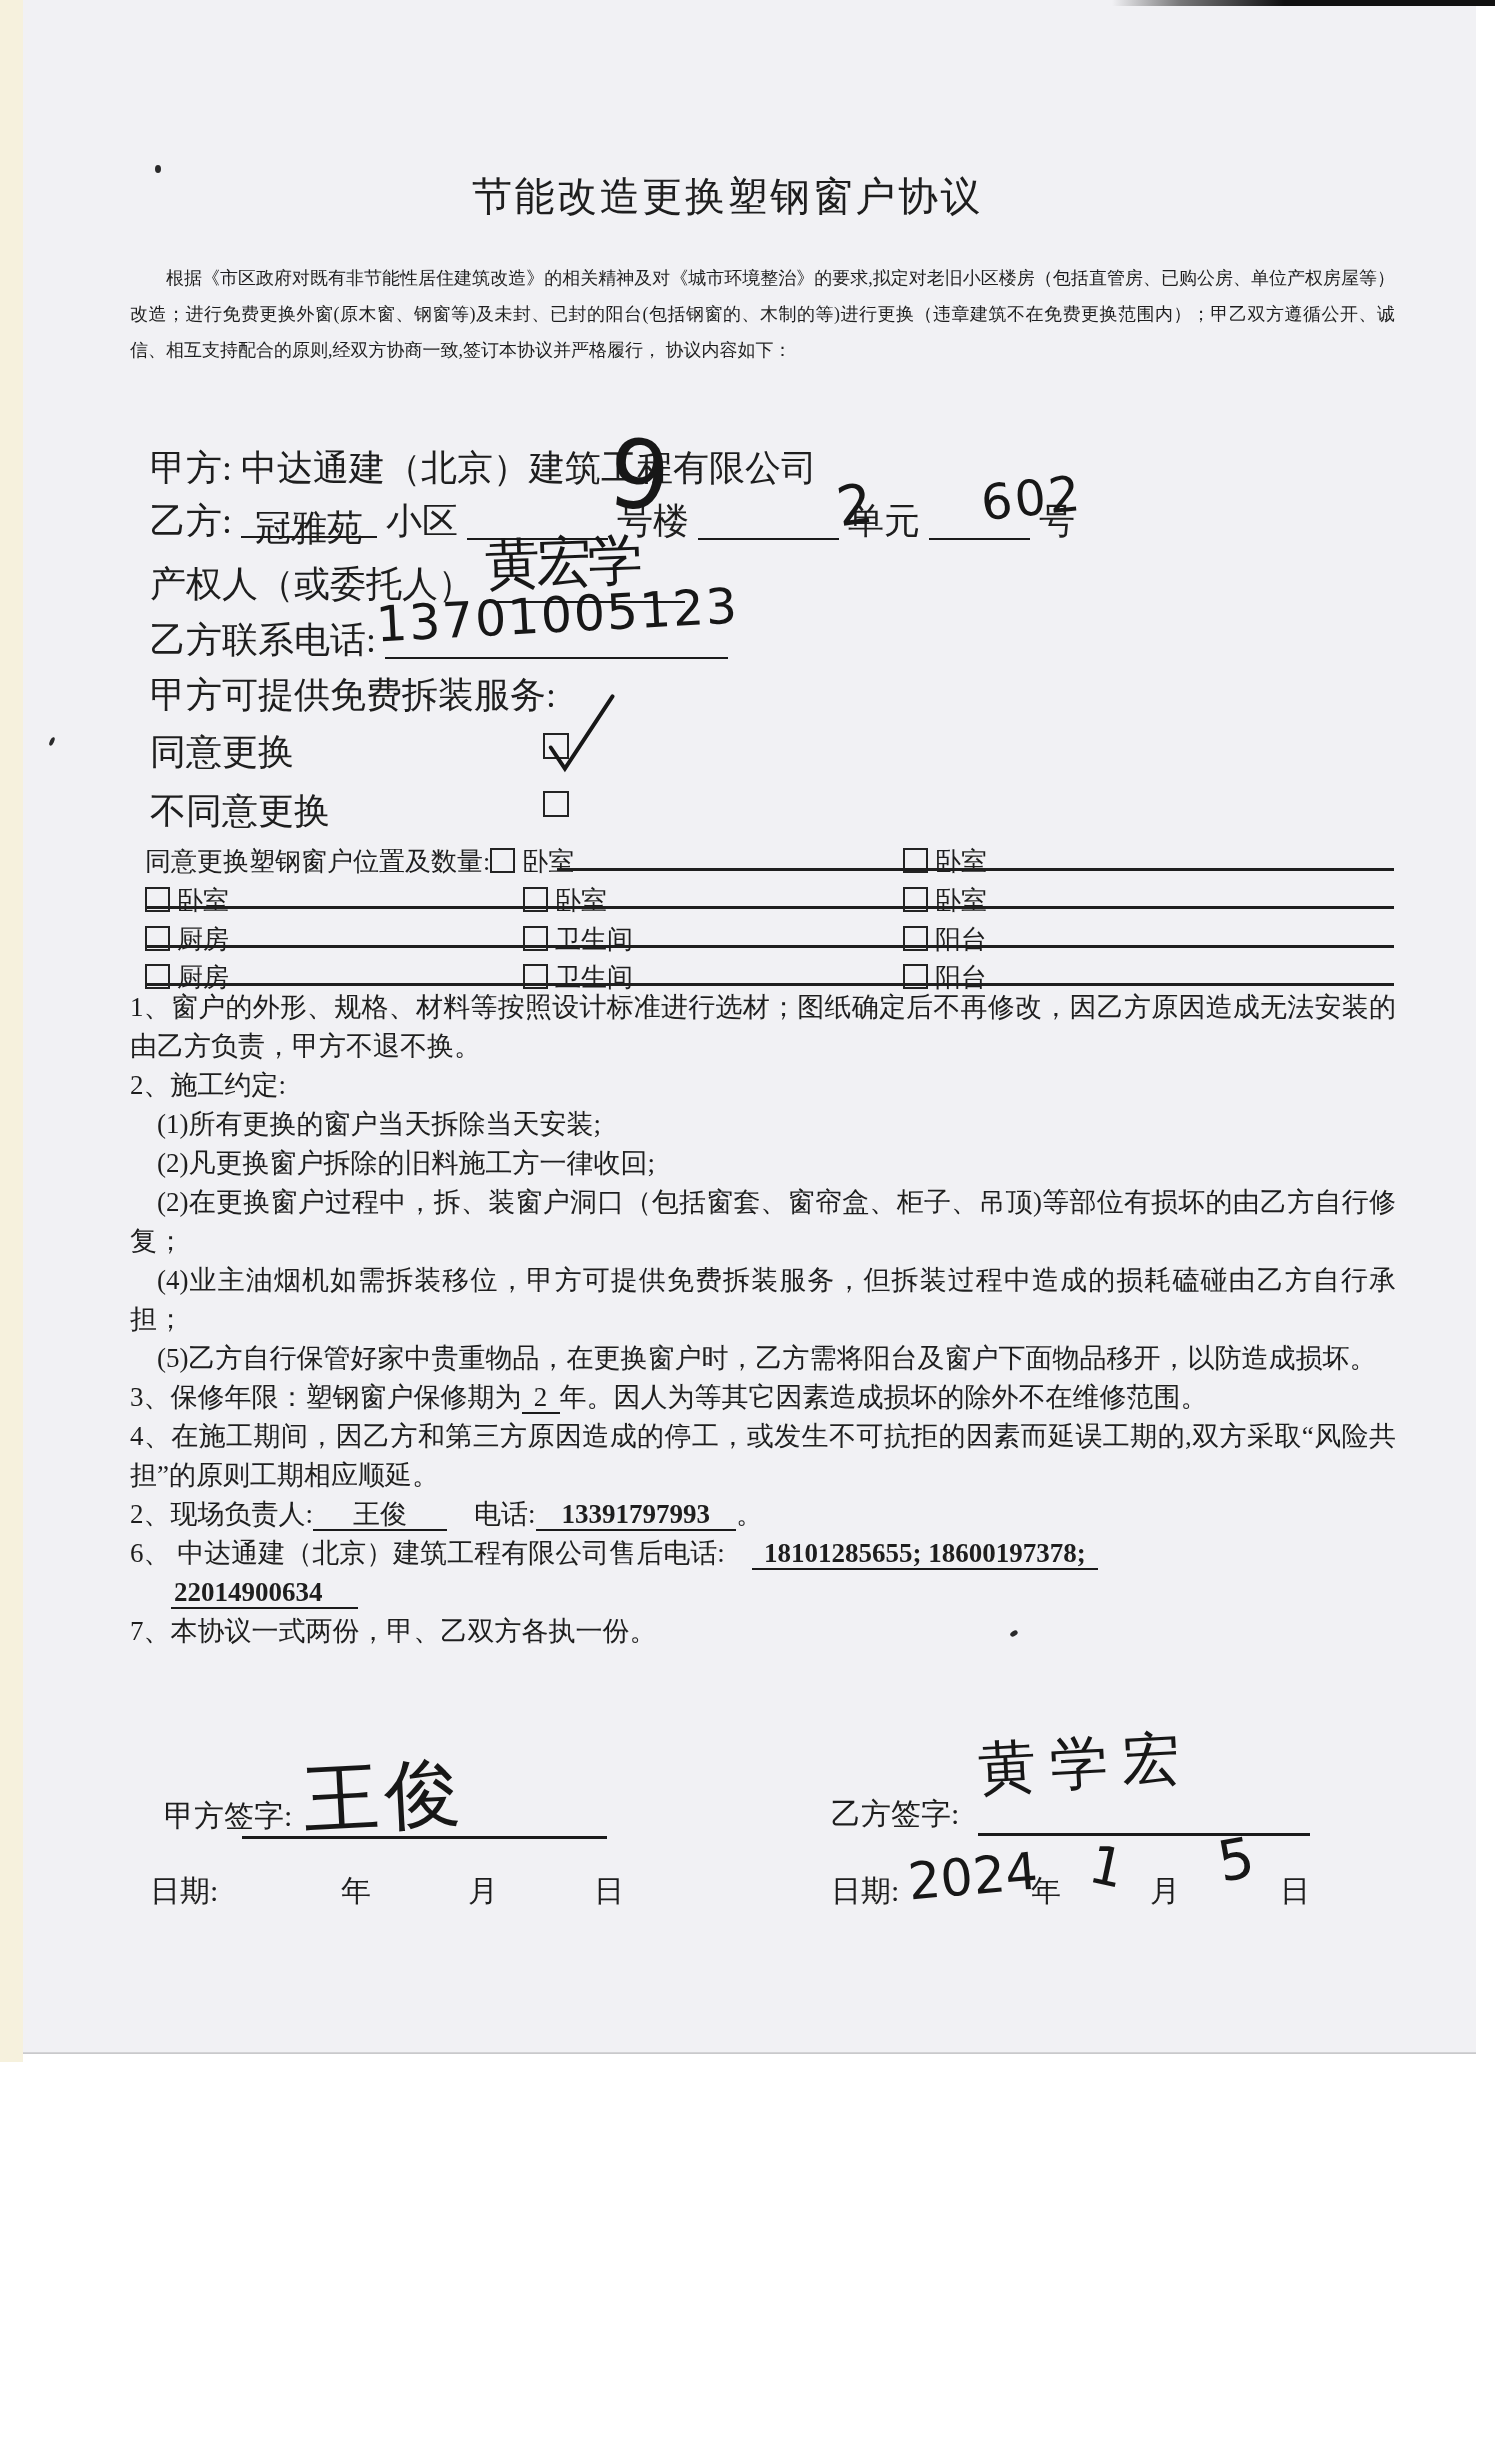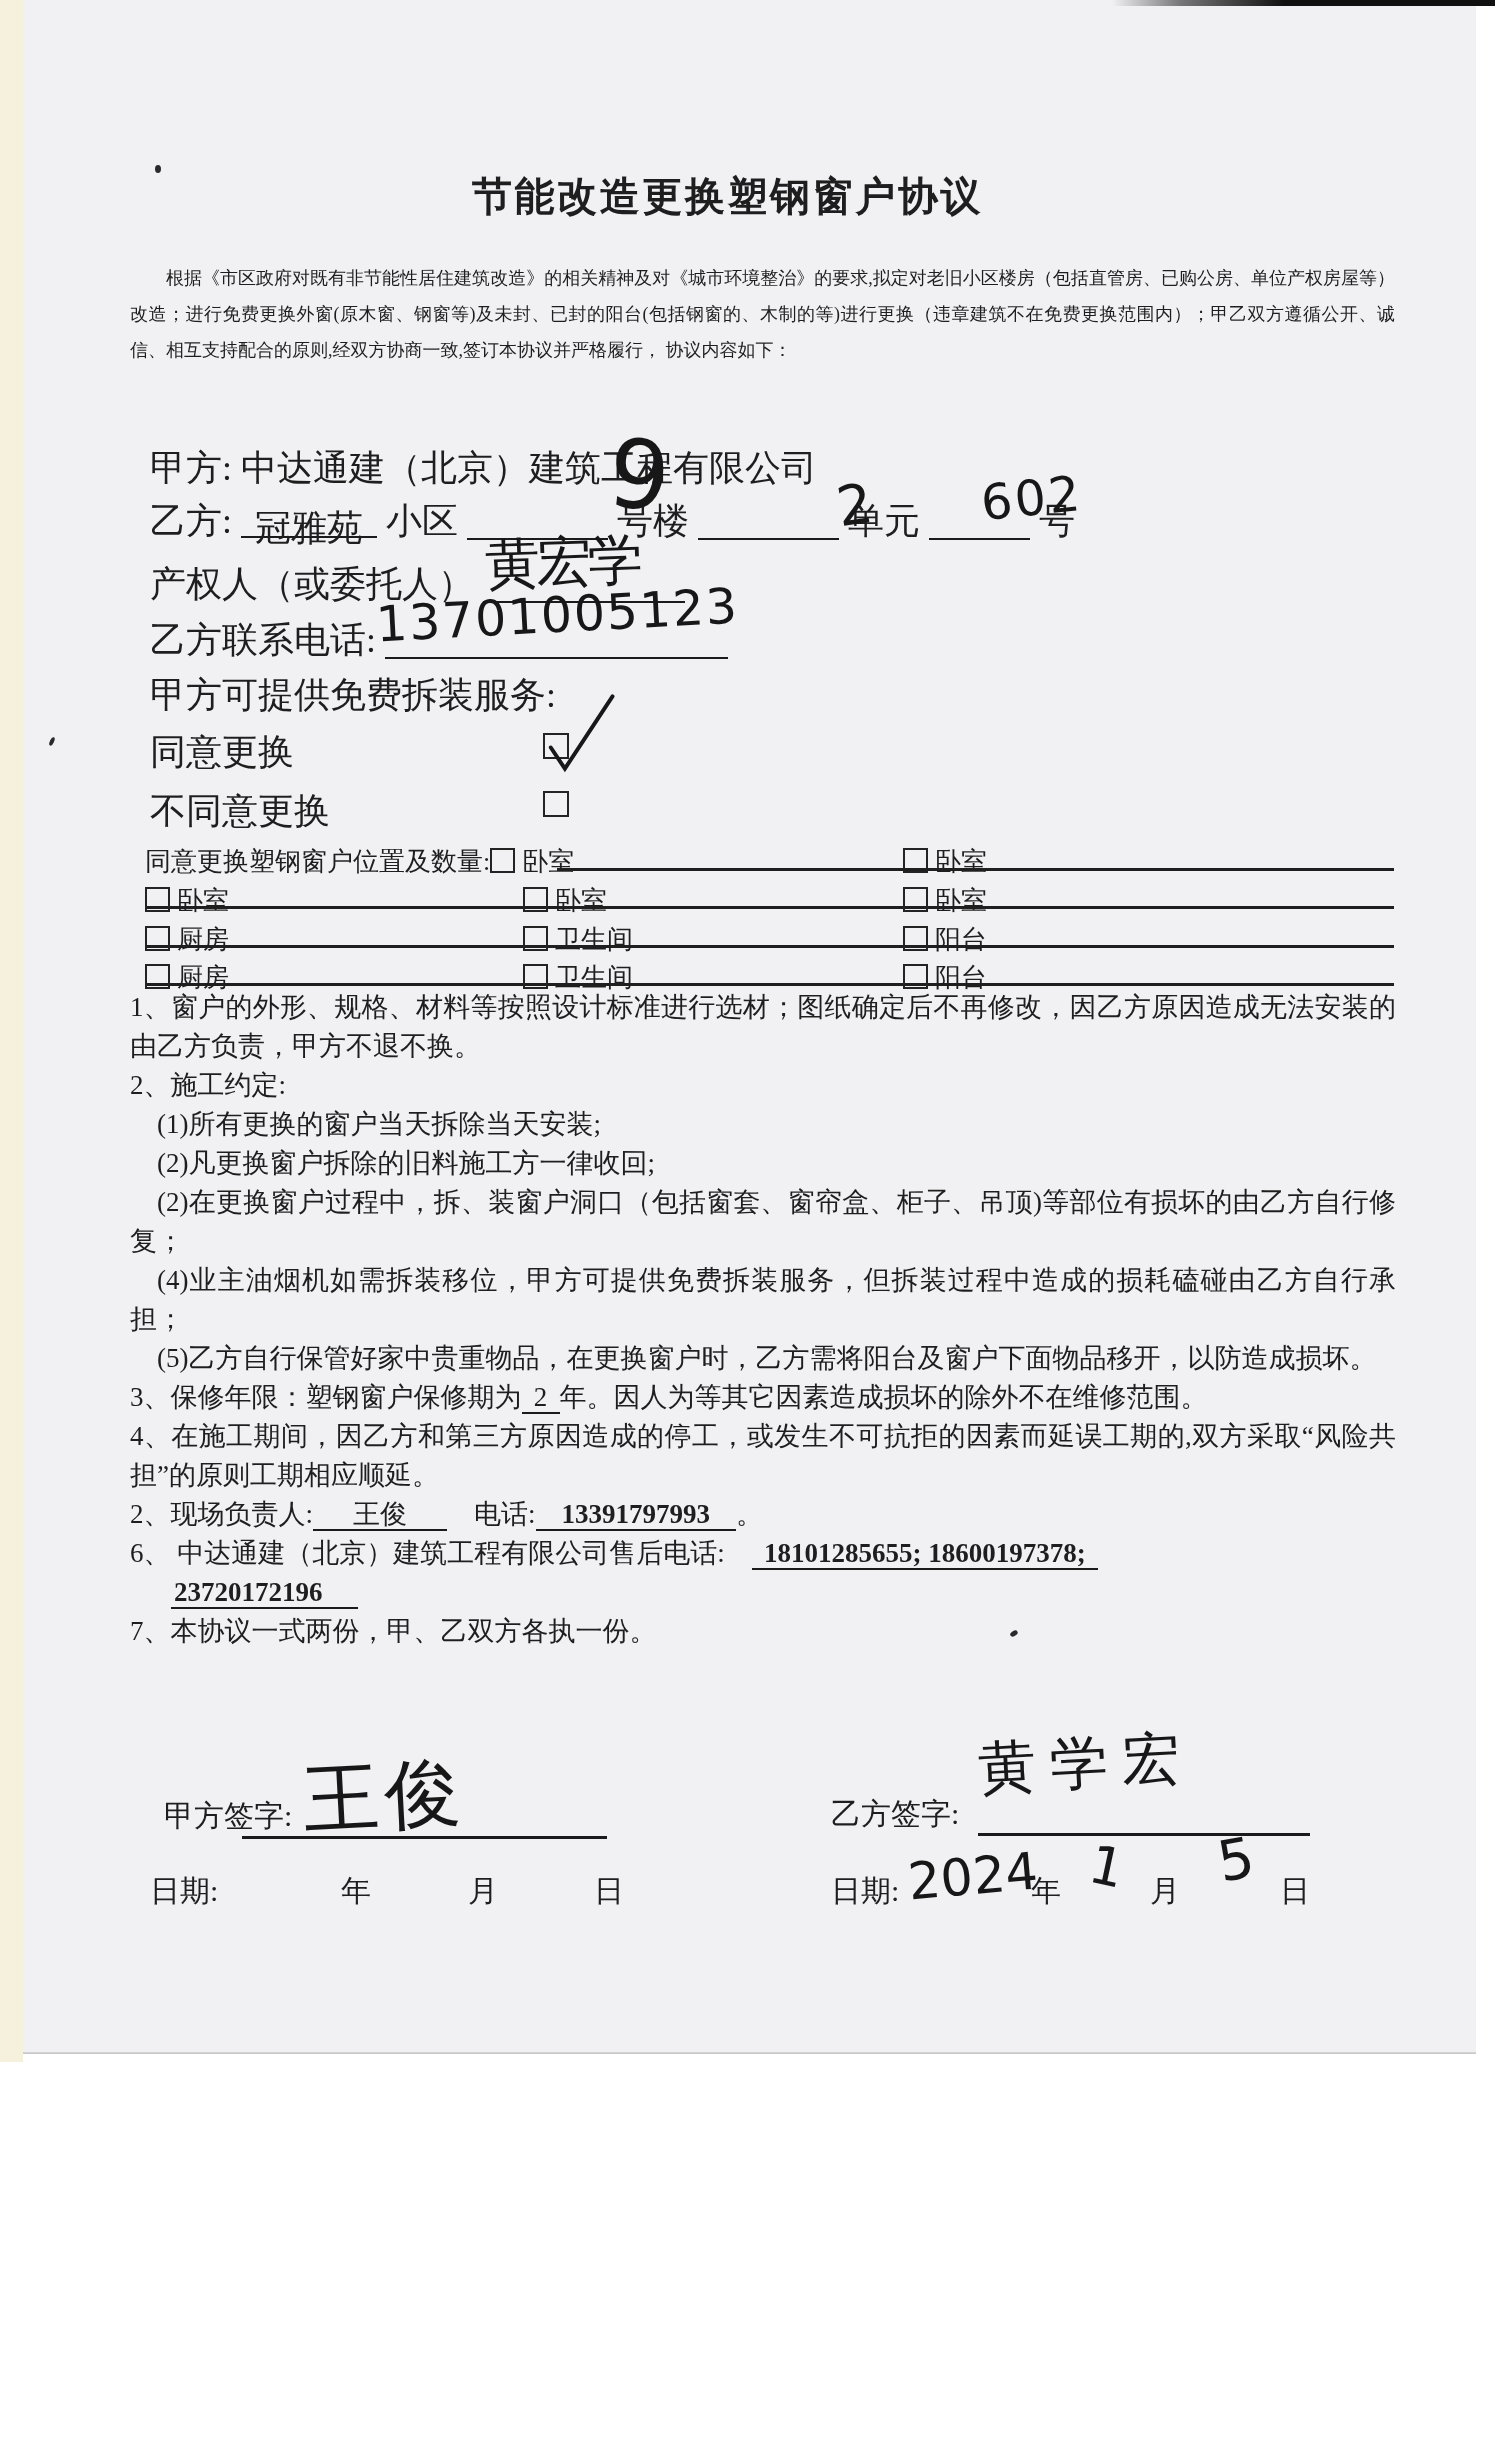--- a/index.html
+++ b/index.html
@@ -7,21 +7,21 @@
           font-family:"Liberation Serif","DejaVu Serif",serif;color:#1e1e1e;}
   
   .edge-strip{position:absolute;left:0;top:0;width:23px;height:2062px;background:#f6f1dd;}
   .paper{position:absolute;left:23px;top:0;width:1453px;height:2054px;background:#f1f1f4;
          box-shadow:inset 0 -1.8px 0 #c9c9cb;}
   .scan-bar{position:absolute;top:0;left:1112px;width:383px;height:6.2px;
             background:linear-gradient(90deg,rgba(17,17,17,0) 0%,rgba(17,17,17,.55) 18%,#111 45%,#111 100%);}
   .speck{position:absolute;background:#2a2a2a;border-radius:50%;}
   
   .abs{position:absolute;white-space:nowrap;}
-  .title{position:absolute;left:0;width:1455px;text-align:center;font-size:40px;font-weight:bold;letter-spacing:2.6px;}
+  .title{position:absolute;left:0;width:1455px;text-align:center;font-size:40px;font-weight:normal;letter-spacing:2.6px;}
   .body-block{position:absolute;left:130px;width:1265px;font-size:18px;line-height:36px;text-align:justify;white-space:normal;}
   .indent2{text-indent:2em;}
   .line{position:absolute;left:150px;font-size:36px;}
   .blank{display:inline-block;border-bottom:2.6px solid #1b1b1b;height:32px;vertical-align:-7px;text-align:center;}
   .w155{width:136px;} .w160{width:141px;} .w115{width:101px;} .w230{width:202px;} .w390{width:343px;}
   .cb{display:inline-block;width:21px;height:21px;border:2.6px solid #232323;vertical-align:-2.6px;margin-right:7px;background:transparent;}
   .cb-abs{position:absolute;width:22px;height:22px;border:2.6px solid #232323;}
   
   .trow{position:absolute;left:145px;width:1249px;height:39px;font-size:26px;}
   .trow.full{border-bottom:3.5px solid #1f1f1f;}
@@ -131,21 +131,21 @@
     <p>2、施工约定:</p>
     <p class="sub">(1)所有更换的窗户当天拆除当天安装;</p>
     <p class="sub">(2)凡更换窗户拆除的旧料施工方一律收回;</p>
     <p class="sub">(2)在更换窗户过程中，拆、装窗户洞口（包括窗套、窗帘盒、柜子、吊顶)等部位有损坏的由乙方自行修复；</p>
     <p class="sub">(4)业主油烟机如需拆装移位，甲方可提供免费拆装服务，但拆装过程中造成的损耗磕碰由乙方自行承担；</p>
     <p class="sub">(5)乙方自行保管好家中贵重物品，在更换窗户时，乙方需将阳台及窗户下面物品移开，以防造成损坏。</p>
     <p><span>3、保修年限：塑钢窗户保修期为</span><span class="ublank nb">2</span><span>年。因人为等其它因素造成损坏的除外不在维修范围。</span></p>
     <p>4、在施工期间，因乙方和第三方原因造成的停工，或发生不可抗拒的因素而延误工期的,双方采取“风险共担”的原则工期相应顺延。</p>
     <p><span>2、现场负责人:</span><span class="ublank nb" style="padding:0 40px;">王俊</span>　<span>电话:</span><span class="ublank" style="padding:0 26px;">13391797993</span><span>。</span></p>
     <p><span>6、 中达通建（北京）建筑工程有限公司售后电话:</span>　<span class="ublank">18101285655; 18600197378;</span></p>
-    <p style="padding-left:1.5em;"><span class="ublank" style="padding:0 35px 0 3.5px;">23720172196</span></p>
+    <p style="padding-left:1.5em;"><span class="ublank" style="padding:0 35px 0 3.5px;">22014900634</span></p>
     <p>7、本协议一式两份，甲、乙双方各执一份。</p>
   </div>
 
   <div class="label34" style="left:164px;top:1796px;">甲方签字:</div>
   <div class="sig-line" style="left:242px;top:1794px;width:365px;height:42px;"></div>
   <div class="hw" style="left:303px;top:1746px;font-size:76px;letter-spacing:5.3px;transform:rotate(-3deg);">王俊</div>
 
   <div class="label34" style="left:831px;top:1794px;">乙方签字:</div>
   <div class="sig-line" style="left:978px;top:1791px;width:332px;height:42px;"></div>
   <div class="hw" style="left:978px;top:1725px;font-size:58px;letter-spacing:14px;transform:rotate(-3deg);">黄学宏</div>

